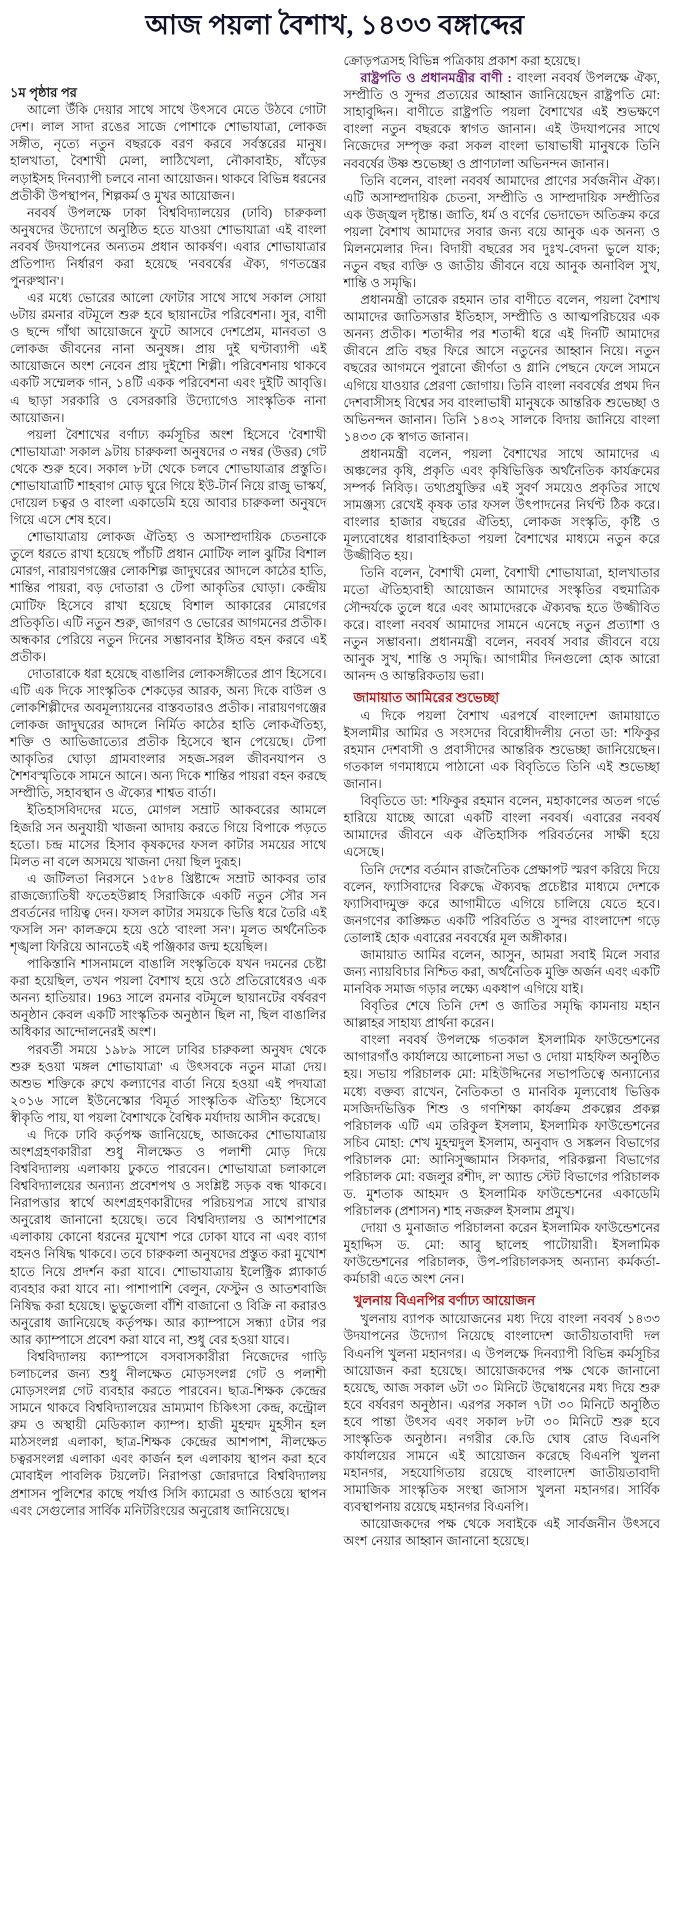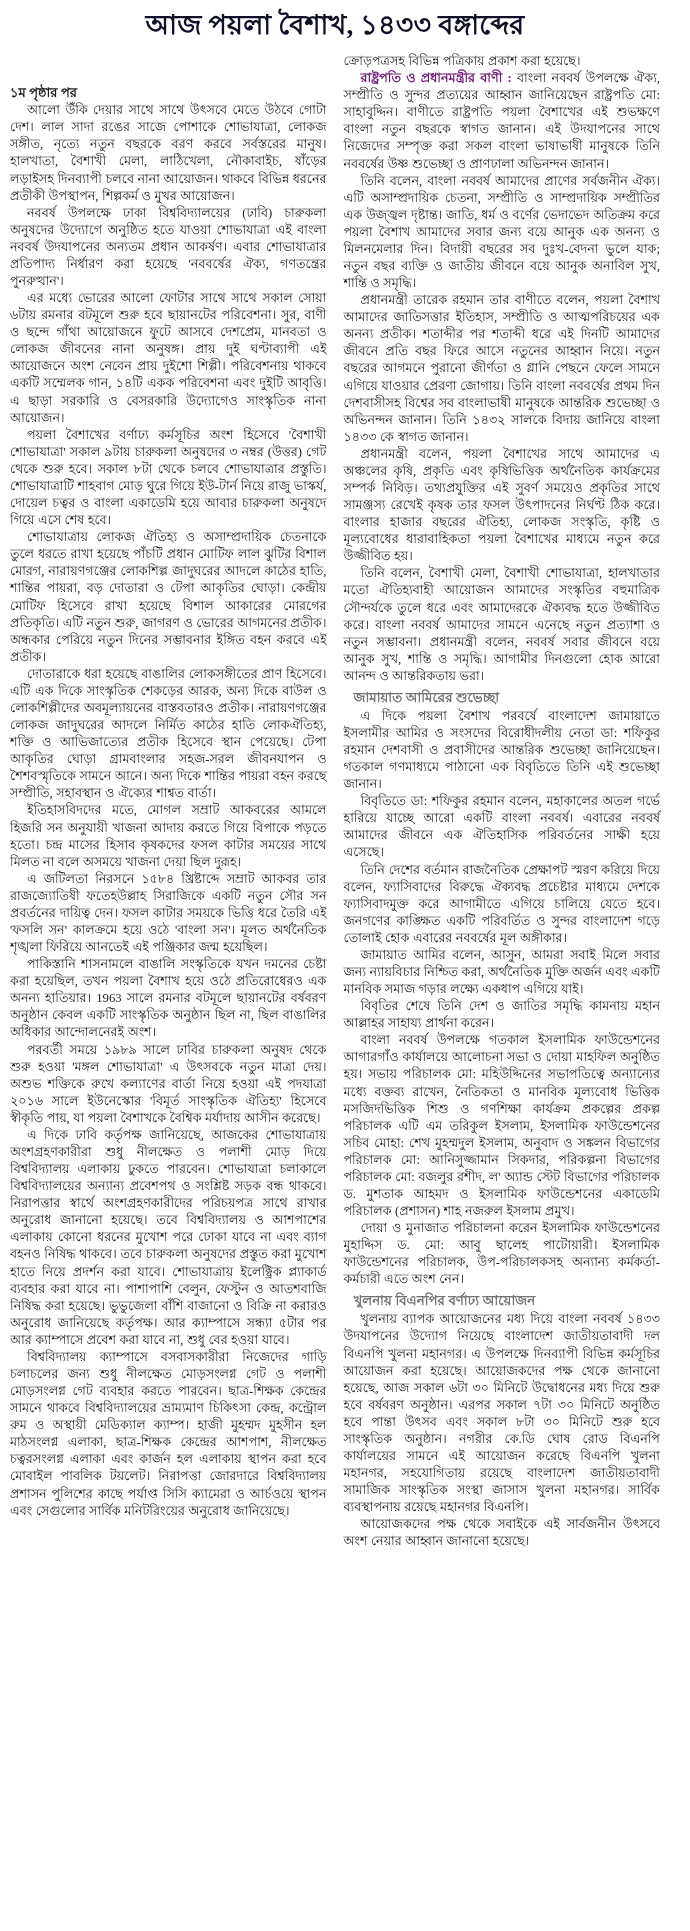--- a/index.html
+++ b/index.html
@@ -40,21 +40,21 @@
   .para { text-indent: 17px; }
   .kicker {
     font-weight: 700;
     font-size: 13px;
     text-indent: 0;
     margin-bottom: 1px;
   }
   .subhead {
     font-size: 13.3px;
     font-weight: 700;
-    color: #737373;
+    color: #b91c1c;
     margin: 4px 0 1px 0;
     text-indent: 10px;
     text-align: left;
   }
   .lead-label { font-weight: 700; color: #701a75; }
 </style>
 </head>
 <body>
 
 <div class="page">
@@ -81,21 +81,21 @@
     <div class="col">
       <p class="para" style="text-indent:0;">ক্রোড়পত্রসহ বিভিন্ন পত্রিকায় প্রকাশ করা হয়েছে।</p>
 
       <p class="para"><span class="lead-label">রাষ্ট্রপতি ও প্রধানমন্ত্রীর বাণী :</span> <span>বাংলা নববর্ষ উপলক্ষে ঐক্য, সম্প্রীতি ও সুন্দর প্রত্যয়ের আহ্বান জানিয়েছেন রাষ্ট্রপতি মো: সাহাবুদ্দিন। বাণীতে রাষ্ট্রপতি পয়লা বৈশাখের এই শুভক্ষণে বাংলা নতুন বছরকে স্বাগত জানান। এই উদযাপনের সাথে নিজেদের সম্পৃক্ত করা সকল বাংলা ভাষাভাষী মানুষকে তিনি নববর্ষের উষ্ণ শুভেচ্ছা ও প্রাণঢালা অভিনন্দন জানান।</span></p>
       <p class="para">তিনি বলেন, বাংলা নববর্ষ আমাদের প্রাণের সর্বজনীন ঐক্য। এটি অসাম্প্রদায়িক চেতনা, সম্প্রীতি ও সাম্প্রদায়িক সম্প্রীতির এক উজ্জ্বল দৃষ্টান্ত। জাতি, ধর্ম ও বর্ণের ভেদাভেদ অতিক্রম করে পয়লা বৈশাখ আমাদের সবার জন্য বয়ে আনুক এক অনন্য ও মিলনমেলার দিন। বিদায়ী বছরের সব দুঃখ-বেদনা ভুলে যাক; নতুন বছর ব্যক্তি ও জাতীয় জীবনে বয়ে আনুক অনাবিল সুখ, শান্তি ও সমৃদ্ধি।</p>
       <p class="para">প্রধানমন্ত্রী তারেক রহমান তার বাণীতে বলেন, পয়লা বৈশাখ আমাদের জাতিসত্তার ইতিহাস, সম্প্রীতি ও আত্মপরিচয়ের এক অনন্য প্রতীক। শতাব্দীর পর শতাব্দী ধরে এই দিনটি আমাদের জীবনে প্রতি বছর ফিরে আসে নতুনের আহ্বান নিয়ে। নতুন বছরের আগমনে পুরানো জীর্ণতা ও গ্লানি পেছনে ফেলে সামনে এগিয়ে যাওয়ার প্রেরণা জোগায়। তিনি বাংলা নববর্ষের প্রথম দিন দেশবাসীসহ বিশ্বের সব বাংলাভাষী মানুষকে আন্তরিক শুভেচ্ছা ও অভিনন্দন জানান। তিনি ১৪৩২ সালকে বিদায় জানিয়ে বাংলা ১৪৩৩ কে স্বাগত জানান।</p>
       <p class="para">প্রধানমন্ত্রী বলেন, পয়লা বৈশাখের সাথে আমাদের এ অঞ্চলের কৃষি, প্রকৃতি এবং কৃষিভিত্তিক অর্থনৈতিক কার্যক্রমের সম্পর্ক নিবিড়। তথ্যপ্রযুক্তির এই সুবর্ণ সময়েও প্রকৃতির সাথে সামঞ্জস্য রেখেই কৃষক তার ফসল উৎপাদনের নির্ঘণ্ট ঠিক করে। বাংলার হাজার বছরের ঐতিহ্য, লোকজ সংস্কৃতি, কৃষ্টি ও মূল্যবোধের ধারাবাহিকতা পয়লা বৈশাখের মাধ্যমে নতুন করে উজ্জীবিত হয়।</p>
       <p class="para">তিনি বলেন, বৈশাখী মেলা, বৈশাখী শোভাযাত্রা, হালখাতার মতো ঐতিহ্যবাহী আয়োজন আমাদের সংস্কৃতির বহুমাত্রিক সৌন্দর্যকে তুলে ধরে এবং আমাদেরকে ঐক্যবদ্ধ হতে উজ্জীবিত করে। বাংলা নববর্ষ আমাদের সামনে এনেছে নতুন প্রত্যাশা ও নতুন সম্ভাবনা। প্রধানমন্ত্রী বলেন, নববর্ষ সবার জীবনে বয়ে আনুক সুখ, শান্তি ও সমৃদ্ধি। আগামীর দিনগুলো হোক আরো আনন্দ ও আন্তরিকতায় ভরা।</p>
 
       <h3 class="subhead">জামায়াত আমিরের শুভেচ্ছা</h3>
-      <p class="para">এ দিকে পয়লা বৈশাখ পরবর্ষে বাংলাদেশ জামায়াতে ইসলামীর আমির ও সংসদের বিরোধীদলীয় নেতা ডা: শফিকুর রহমান দেশবাসী ও প্রবাসীদের আন্তরিক শুভেচ্ছা জানিয়েছেন। গতকাল গণমাধ্যমে পাঠানো এক বিবৃতিতে তিনি এই শুভেচ্ছা জানান।</p>
+      <p class="para">এ দিকে পয়লা বৈশাখ এরপর্ষে বাংলাদেশ জামায়াতে ইসলামীর আমির ও সংসদের বিরোধীদলীয় নেতা ডা: শফিকুর রহমান দেশবাসী ও প্রবাসীদের আন্তরিক শুভেচ্ছা জানিয়েছেন। গতকাল গণমাধ্যমে পাঠানো এক বিবৃতিতে তিনি এই শুভেচ্ছা জানান।</p>
       <p class="para">বিবৃতিতে ডা: শফিকুর রহমান বলেন, মহাকালের অতল গর্ভে হারিয়ে যাচ্ছে আরো একটি বাংলা নববর্ষ। এবারের নববর্ষ আমাদের জীবনে এক ঐতিহাসিক পরিবর্তনের সাক্ষী হয়ে এসেছে।</p>
       <p class="para">তিনি দেশের বর্তমান রাজনৈতিক প্রেক্ষাপট স্মরণ করিয়ে দিয়ে বলেন, ফ্যাসিবাদের বিরুদ্ধে ঐক্যবদ্ধ প্রচেষ্টার মাধ্যমে দেশকে ফ্যাসিবাদমুক্ত করে আগামীতে এগিয়ে চালিয়ে যেতে হবে। জনগণের কাঙ্ক্ষিত একটি পরিবর্তিত ও সুন্দর বাংলাদেশ গড়ে তোলাই হোক এবারের নববর্ষের মূল অঙ্গীকার।</p>
       <p class="para">জামায়াত আমির বলেন, আসুন, আমরা সবাই মিলে সবার জন্য ন্যায়বিচার নিশ্চিত করা, অর্থনৈতিক মুক্তি অর্জন এবং একটি মানবিক সমাজ গড়ার লক্ষ্যে একধাপ এগিয়ে যাই।</p>
       <p class="para">বিবৃতির শেষে তিনি দেশ ও জাতির সমৃদ্ধি কামনায় মহান আল্লাহর সাহায্য প্রার্থনা করেন।</p>
 
       <p class="para">বাংলা নববর্ষ উপলক্ষে গতকাল ইসলামিক ফাউন্ডেশনের আগারগাঁও কার্যালয়ে আলোচনা সভা ও দোয়া মাহফিল অনুষ্ঠিত হয়। সভায় পরিচালক মো: মহিউদ্দিনের সভাপতিত্বে অন্যান্যের মধ্যে বক্তব্য রাখেন, নৈতিকতা ও মানবিক মূল্যবোধ ভিত্তিক মসজিদভিত্তিক শিশু ও গণশিক্ষা কার্যক্রম প্রকল্পের প্রকল্প পরিচালক এটি এম তরিকুল ইসলাম, ইসলামিক ফাউন্ডেশনের সচিব মোহা: শেখ মুহম্মদুল ইসলাম, অনুবাদ ও সঙ্কলন বিভাগের পরিচালক মো: আনিসুজ্জামান সিকদার, পরিকল্পনা বিভাগের পরিচালক মো: বজলুর রশীদ, ল' অ্যান্ড স্টেট বিভাগের পরিচালক ড. মুশতাক আহমদ ও ইসলামিক ফাউন্ডেশনের একাডেমি পরিচালক (প্রশাসন) শাহ নজরুল ইসলাম প্রমুখ।</p>
       <p class="para">দোয়া ও মুনাজাত পরিচালনা করেন ইসলামিক ফাউন্ডেশনের মুহাদ্দিস ড. মো: আবু ছালেহ পাটোয়ারী। ইসলামিক ফাউন্ডেশনের পরিচালক, উপ-পরিচালকসহ অন্যান্য কর্মকর্তা-কর্মচারী এতে অংশ নেন।</p>
 
       <h3 class="subhead">খুলনায় বিএনপির বর্ণাঢ্য আয়োজন</h3>
       <p class="para">খুলনায় ব্যাপক আয়োজনের মধ্য দিয়ে বাংলা নববর্ষ ১৪৩৩ উদযাপনের উদ্যোগ নিয়েছে বাংলাদেশ জাতীয়তাবাদী দল বিএনপি খুলনা মহানগর। এ উপলক্ষে দিনব্যাপী বিভিন্ন কর্মসূচির আয়োজন করা হয়েছে। আয়োজকদের পক্ষ থেকে জানানো হয়েছে, আজ সকাল ৬টা ৩০ মিনিটে উদ্বোধনের মধ্য দিয়ে শুরু হবে বর্ষবরণ অনুষ্ঠান। এরপর সকাল ৭টা ৩০ মিনিটে অনুষ্ঠিত হবে পান্তা উৎসব এবং সকাল ৮টা ৩০ মিনিটে শুরু হবে সাংস্কৃতিক অনুষ্ঠান। নগরীর কে.ডি ঘোষ রোড বিএনপি কার্যালয়ের সামনে এই আয়োজন করেছে বিএনপি খুলনা মহানগর, সহযোগিতায় রয়েছে বাংলাদেশ জাতীয়তাবাদী সামাজিক সাংস্কৃতিক সংস্থা জাসাস খুলনা মহানগর। সার্বিক ব্যবস্থাপনায় রয়েছে মহানগর বিএনপি।</p>

